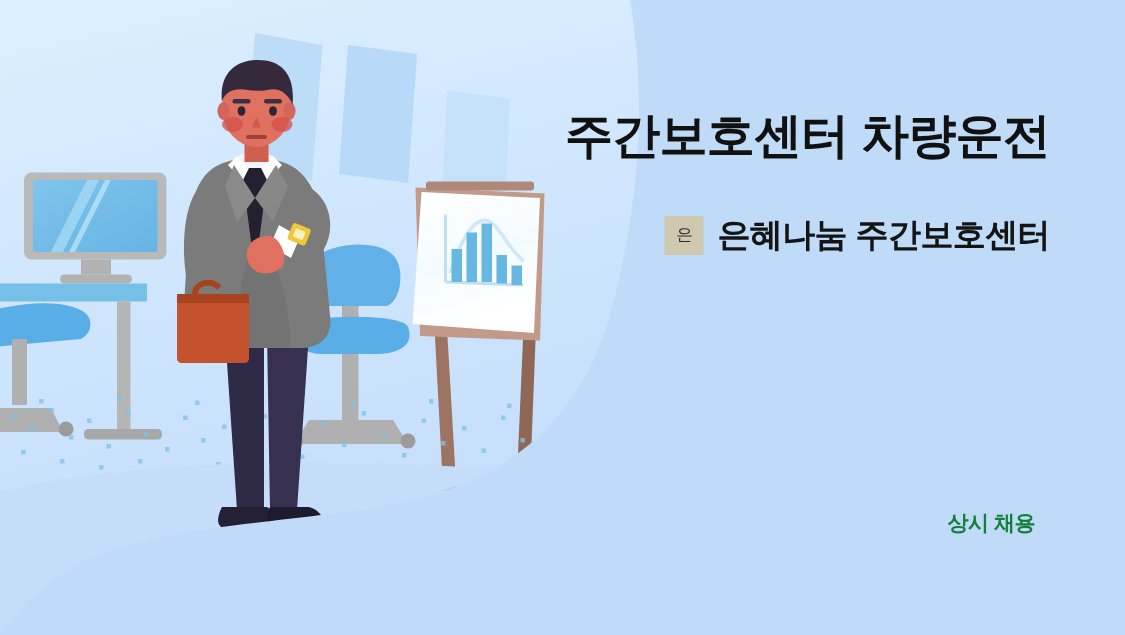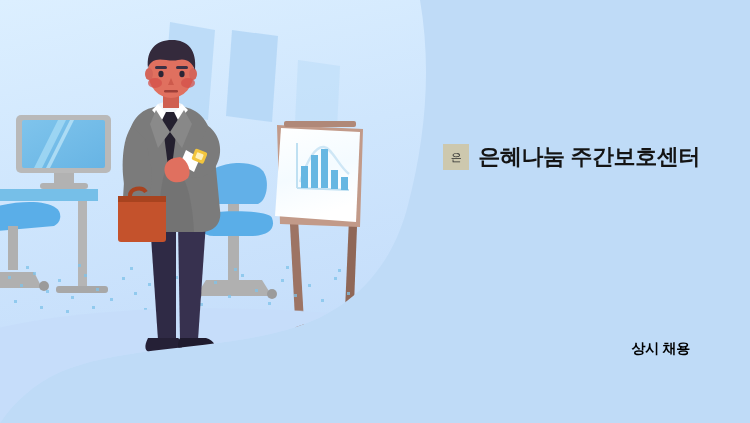--- a/index.html
+++ b/index.html
@@ -62,21 +62,21 @@
     font-weight:bold;
     color:#141414;
     letter-spacing:-0.4px;
     white-space:nowrap;
   }
   .hiring {
     position:absolute;
     right:60px; top:340px;
     font-size:14px;
     font-weight:bold;
-    color:#000000;
+    color:#15803d;
     letter-spacing:-0.3px;
     white-space:nowrap;
   }
 </style>
 </head>
 <body>
 
 <div class="poster">
 
   <div class="illo-wrap">
@@ -285,20 +285,21 @@
           <ellipse cx="155" cy="83" rx="7" ry="5" fill="#d4504a" opacity="0.75"></ellipse>
           <ellipse cx="188" cy="83" rx="7" ry="5" fill="#d4504a" opacity="0.75"></ellipse>
 
           <path d="M171,78 L168,85 L174,85 Z" fill="#cd5a4c"></path>
           <rect x="164" y="90" width="14" height="2.6" rx="1.3" fill="#9e3f38"></rect>
         </g>
       </g>
     </svg>
   </div>
 
+  <div class="headline">주간보호센터 차량운전</div>
 
   <div class="subline">
     <span class="badge">은</span>
     <span class="org-name">은혜나눔 주간보호센터</span>
   </div>
 
   <div class="hiring">상시 채용</div>
 </div>
 
 </body></html>

